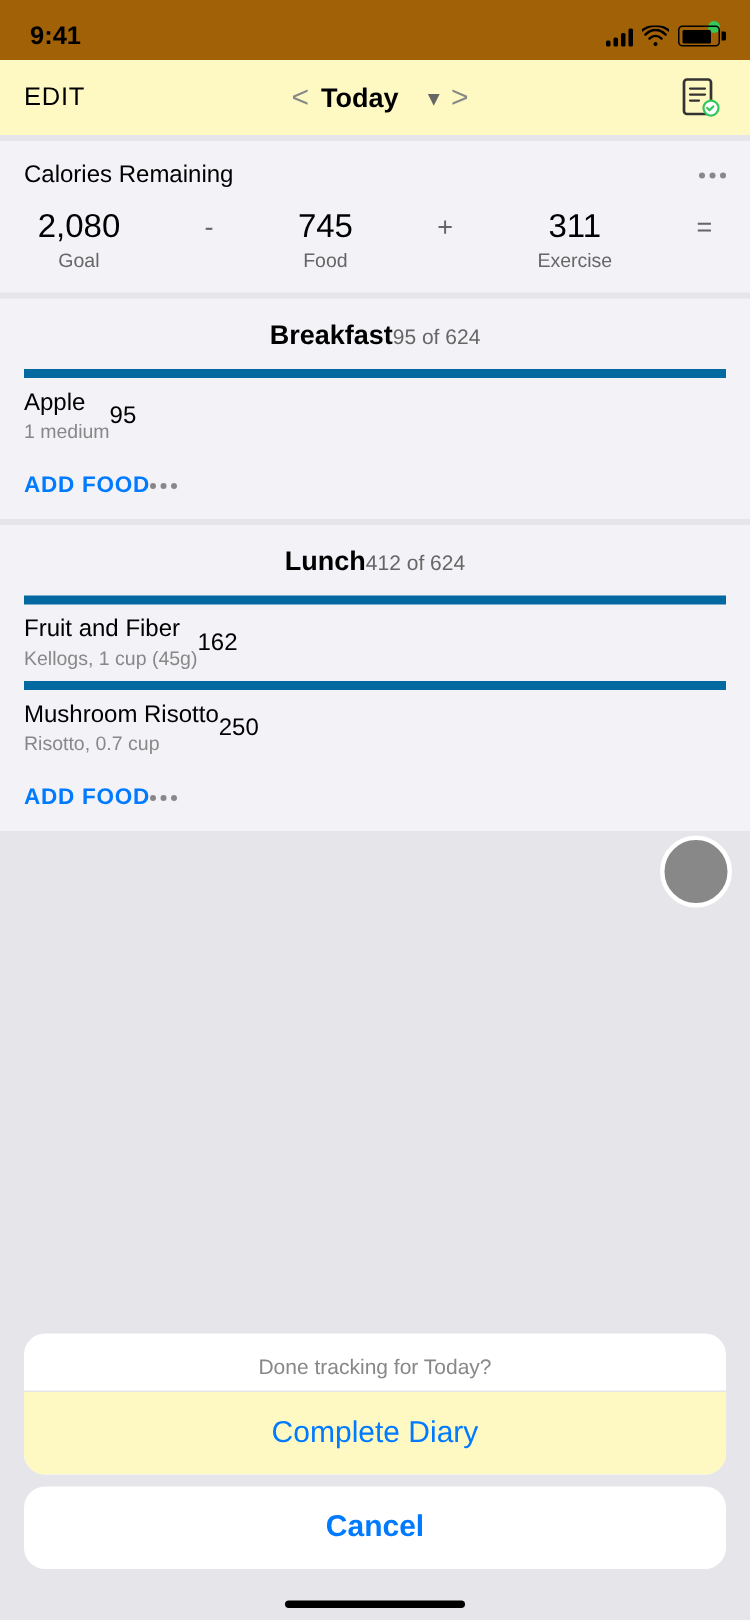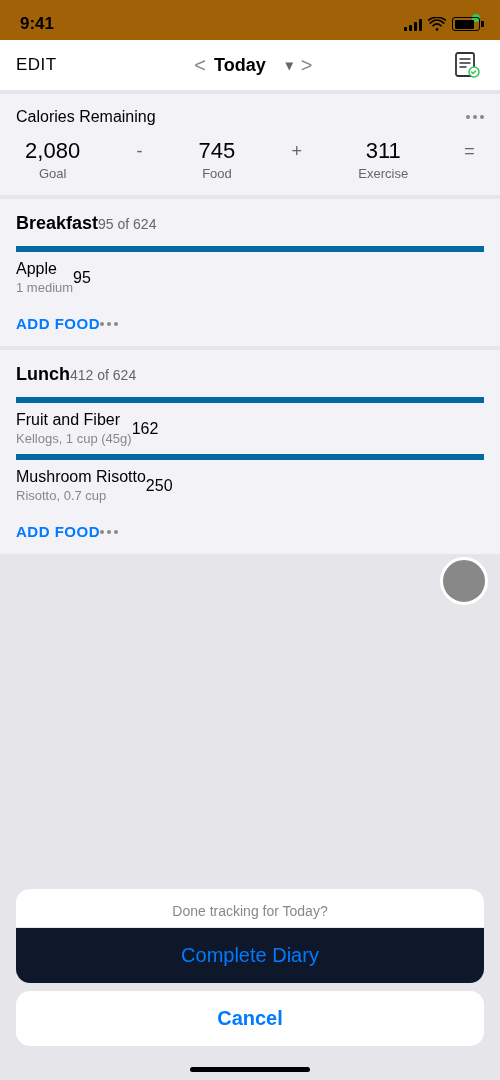--- a/index.html
+++ b/index.html
@@ -77,21 +77,21 @@
       top: 14px;
       right: 20px;
     }
 
     
     .nav-bar {
       display: flex;
       justify-content: space-between;
       align-items: center;
       padding: 8px 16px;
-      background: #ffffff;
+      background: #fef9c3;
     }
     .nav-edit {
       font-size: 17px;
       font-weight: 400;
       color: #000;
       letter-spacing: 0.5px;
     }
     .nav-center {
       display: flex;
       align-items: center;
@@ -170,21 +170,21 @@
     }
 
     
     .section-card {
       background: #f2f2f7;
       margin: 4px 0;
       padding: 14px 16px;
     }
     .section-header {
       display: flex;
-      justify-content: flex-start;
+      justify-content: center;
       align-items: center;
       margin-bottom: 12px;
     }
     .section-title {
       font-size: 18px;
       font-weight: 700;
       color: #000;
     }
     .section-calories {
       font-size: 14px;
@@ -265,21 +265,21 @@
       border-bottom: 1px solid #e5e5ea;
     }
     .action-sheet-btn {
       display: flex;
       justify-content: center;
       align-items: center;
       padding: 16px;
       font-size: 20px;
       color: #007aff;
       cursor: pointer;
-      background: #0f172a;
+      background: #fef9c3;
     }
     .action-sheet-cancel {
       background: #fff;
       border-radius: 14px;
       overflow: hidden;
     }
     .action-sheet-cancel-btn {
       display: flex;
       justify-content: center;
       align-items: center;

